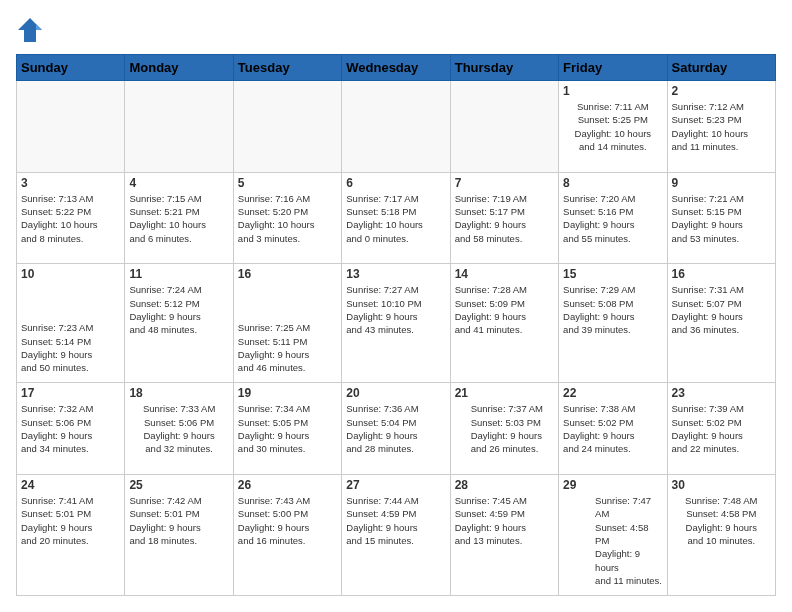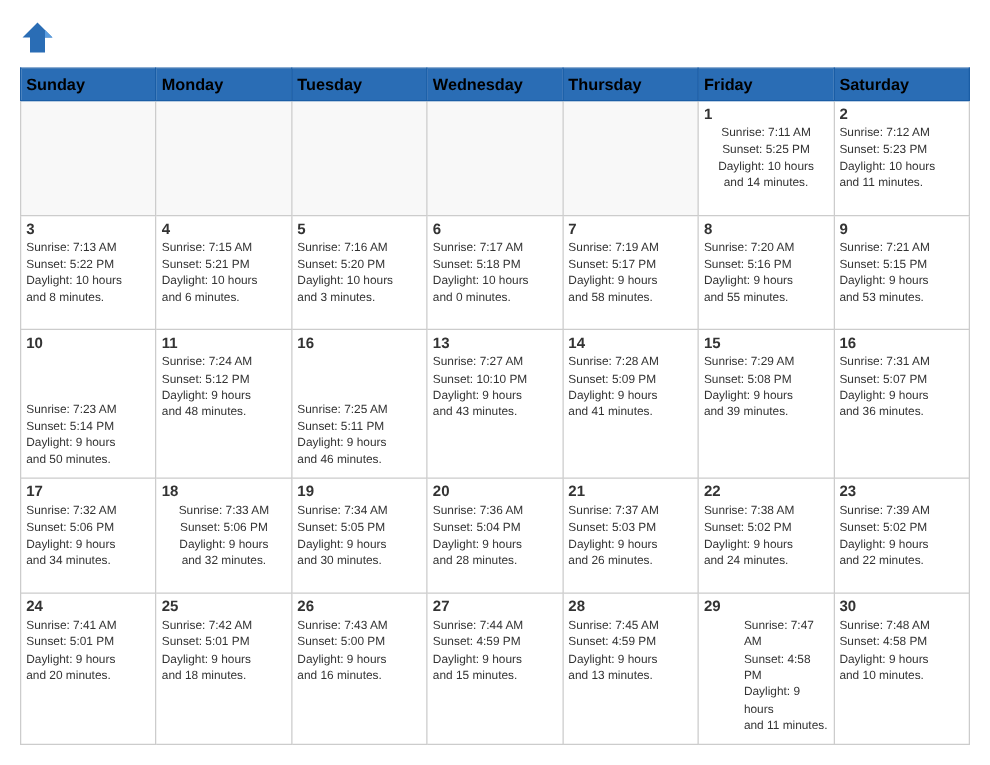--- a/index.html
+++ b/index.html
@@ -275,21 +275,21 @@
           </td>
           <td>
             <span class="day-num">20</span>
             <div class="day-info" style="white-space: pre-line;">Sunrise: 7:36 AM
 Sunset: 5:04 PM
 Daylight: 9 hours
 and 28 minutes.</div>
           </td>
           <td>
             <span class="day-num">21</span>
-            <div class="day-info" style="white-space: pre-line;">Sunrise: 7:37 AM
+            <div class="day-info" style="white-space: pre-line; margin-left: 16px;">Sunrise: 7:37 AM
 Sunset: 5:03 PM
 Daylight: 9 hours
 and 26 minutes.</div>
           </td>
           <td>
             <span class="day-num">22</span>
             <div class="day-info" style="white-space: pre-line;">Sunrise: 7:38 AM
 Sunset: 5:02 PM
 Daylight: 9 hours
 and 24 minutes.</div>
@@ -340,21 +340,21 @@
           </td>
           <td>
             <span class="day-num">29</span>
             <div class="day-info" style="white-space: pre-line; margin-left: 32px;">Sunrise: 7:47 AM
 Sunset: 4:58 PM
 Daylight: 9 hours
 and 11 minutes.</div>
           </td>
           <td>
             <span class="day-num">30</span>
-            <div class="day-info" style="white-space: pre-line;">Sunrise: 7:48 AM
+            <div class="day-info" style="white-space: pre-line; text-align: center;">Sunrise: 7:48 AM
 Sunset: 4:58 PM
 Daylight: 9 hours
 and 10 minutes.</div>
           </td>
         </tr>
       </tbody>
   </table>
 </div>
 
 </body></html>

